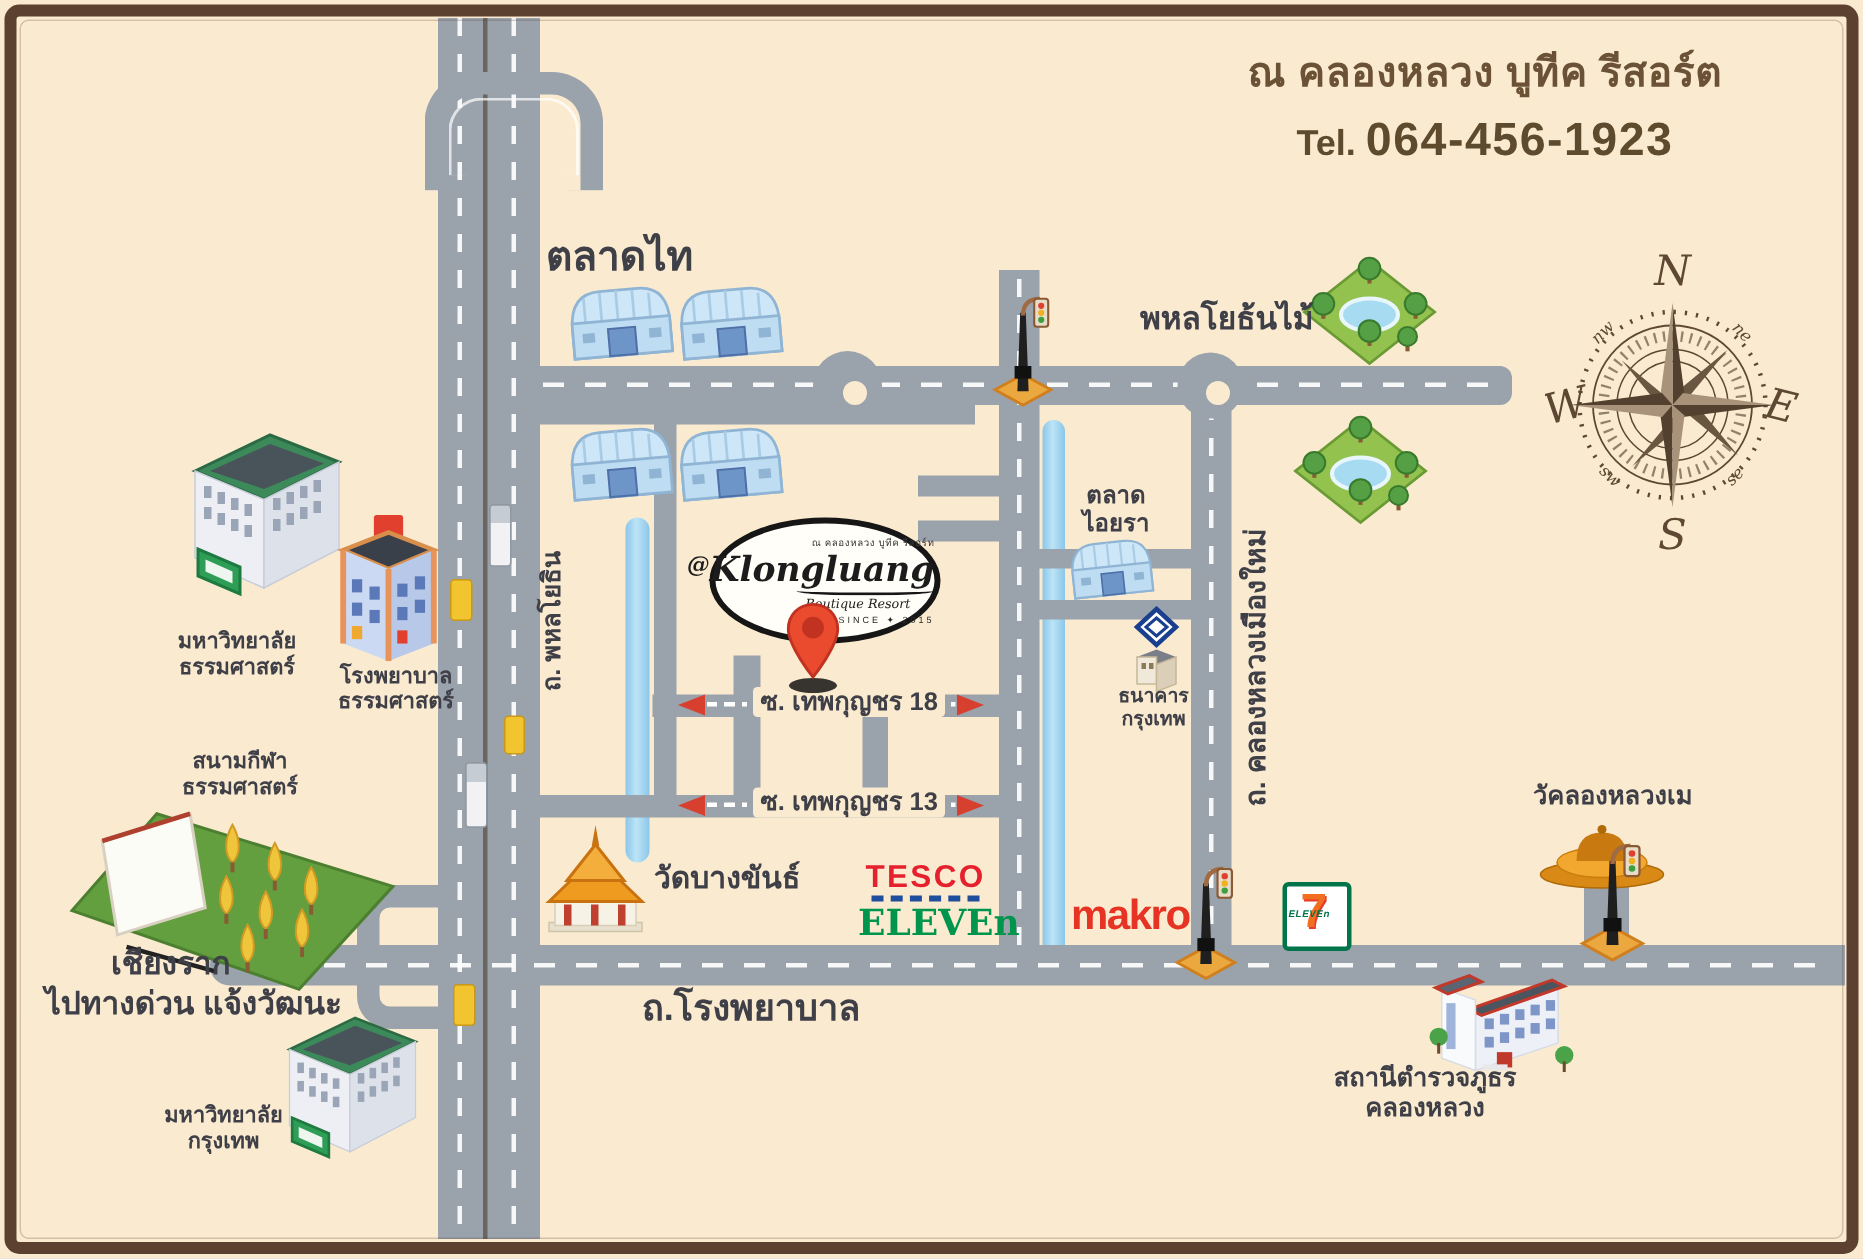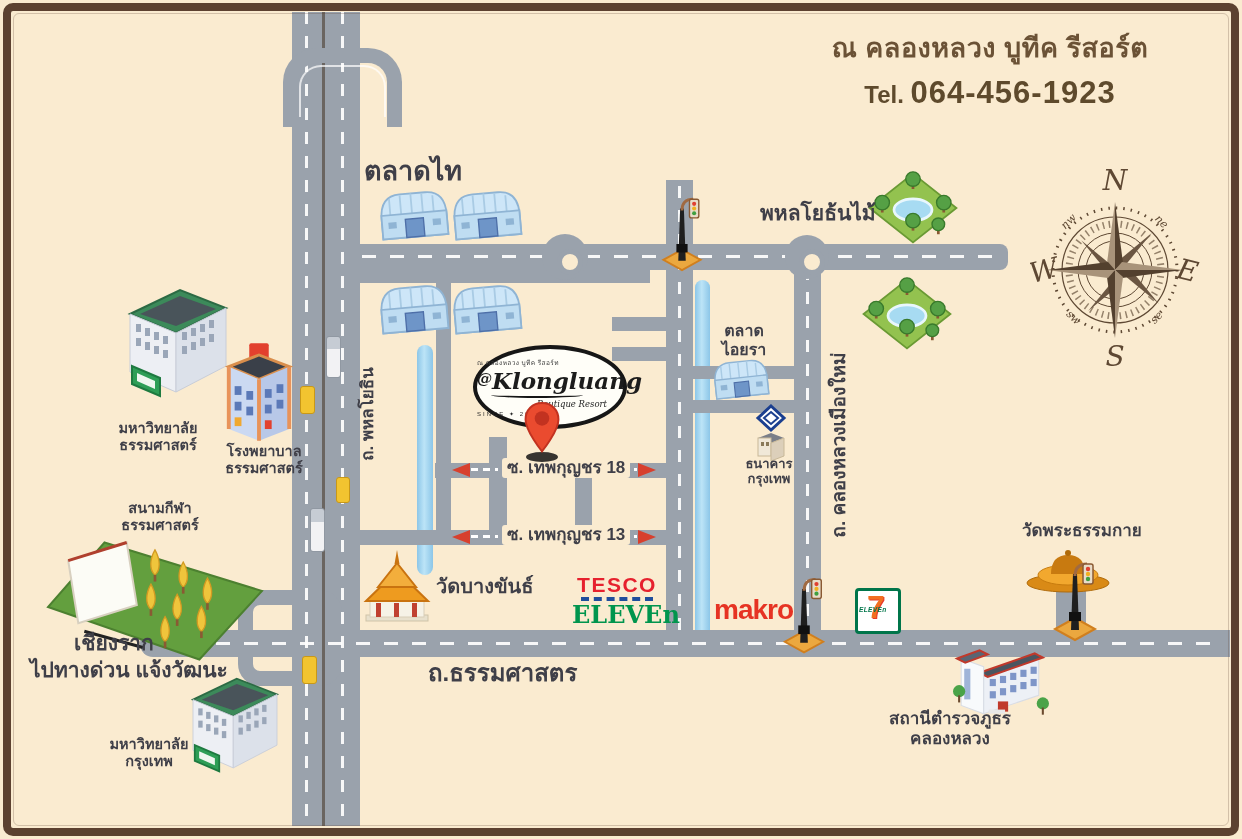--- a/index.html
+++ b/index.html
@@ -31,21 +31,21 @@
          border-right:18px solid #D7402E;z-index:6;}
   .tri-r{position:absolute;width:0;height:0;border-top:7px solid transparent;border-bottom:7px solid transparent;
          border-left:18px solid #D7402E;z-index:6;}
   .tail{position:absolute;height:3px;background:repeating-linear-gradient(90deg,#fff 0 7px,transparent 7px 12px);z-index:6;}
   .icon{position:absolute;z-index:5;}
   .hdr{position:absolute;left:810px;top:26px;width:360px;text-align:center;color:#6B5236;z-index:7;}
   .hdr .t1{font-size:27px;font-weight:700;letter-spacing:.5px;}
   .hdr .t2{margin-top:6px;font-size:24px;font-weight:700;color:#5E4A2C;}
   .hdr .t2 b{font-size:31px;font-weight:800;letter-spacing:1px;}
   .logo{position:absolute;left:473px;top:345px;width:146px;height:76px;background:#FFFEF8;border:4px solid #161616;
-        border-radius:50%;z-index:8;display:flex;flex-direction:column;align-items:flex-start;justify-content:center;color:#1c1c1c;}
+        border-radius:50%;z-index:8;display:flex;flex-direction:column;align-items:flex-end;justify-content:center;color:#1c1c1c;}
   .logo .tag{font-size:6.5px;letter-spacing:.4px;color:#3a3a3a;}
   .logo .nm{font-family:"DejaVu Serif",serif;font-style:italic;font-weight:700;font-size:23px;line-height:1;margin-top:1px;}
   .logo .nm .at{font-size:15px;vertical-align:6px;}
   .logo .ul{width:92px;height:4px;border-bottom:2px solid #161616;border-radius:50%;margin:0 0 1px 14px;}
   .logo .bq{font-family:"DejaVu Serif",serif;font-style:italic;font-size:8.5px;align-self:flex-end;margin-right:16px;}
   .logo .since{font-size:6px;letter-spacing:2px;margin-top:1px;color:#2a2a2a;}
   .pin-shadow{position:absolute;left:526px;top:452px;width:32px;height:10px;background:#141414;border-radius:50%;opacity:.85;z-index:7;}
   .tesco-blk{position:absolute;left:572px;top:574px;width:90px;text-align:center;z-index:7;}
   .tesco{font-size:21px;font-weight:800;color:#E6212E;letter-spacing:1.5px;line-height:1;}
   .tdash{width:72px;margin:2px auto;border-top:4px dashed #1F4E9C;}
@@ -393,28 +393,28 @@
   </div>
   <div class="lbl ctr" style="left:116px;top:500px;width:88px;font-size:14.5px;">
     <span>สนามกีฬา</span>
       <span>ธรรมศาสตร์</span>
   </div>
   <div class="lbl ctr" style="left:104px;top:736px;width:90px;font-size:14.5px;">
     <span>มหาวิทยาลัย</span>
       <span>กรุงเทพ</span>
   </div>
   <div class="lbl" style="left:436px;top:575px;font-size:20px;">วัดบางขันธ์</div>
-  <div class="lbl" style="left:1022px;top:521px;font-size:17px;">วัดพระธรรมกาย</div>
+  <div class="lbl" style="left:1022px;top:521px;font-size:17px;">วัคลองหลวงเม</div>
   <div class="lbl ctr" style="left:880px;top:709px;width:140px;font-size:17px;">
     <span>สถานีตำรวจภูธร</span>
       <span>คลองหลวง</span>
   </div>
   <div class="lbl onroad" style="left:502px;top:458px;font-size:17px;">ซ. เทพกุญชร 18</div>
   <div class="lbl onroad" style="left:502px;top:525px;font-size:17px;">ซ. เทพกุญชร 13</div>
-  <div class="lbl" style="left:428px;top:659px;font-size:24px;">ถ.ธรรมศาสตร</div>
+  <div class="lbl" style="left:428px;top:659px;font-size:24px;">ถ.โรงพยาบาล</div>
   <div class="lbl" style="left:74px;top:631px;font-size:21px;">เชียงราก</div>
   <div class="lbl" style="left:30px;top:658px;font-size:21px;">ไปทางด่วน แจ้งวัฒนะ</div>
   <div class="lbl rot" style="left:320px;top:403px;width:98px;height:22px;font-size:17px;">ถ. พหลโยธิน</div>
   <div class="lbl rot" style="left:701px;top:434px;width:275px;height:22px;font-size:19px;">ถ. คลองหลวงเมืองใหม่</div>
 
   <div class="logo">
     <div class="tag">ณ คลองหลวง บูทีค รีสอร์ท</div>
     <div class="nm"><span class="at">@</span><span>Klongluang</span></div>
     <div class="ul"></div>
     <div class="bq">Boutique Resort</div>

